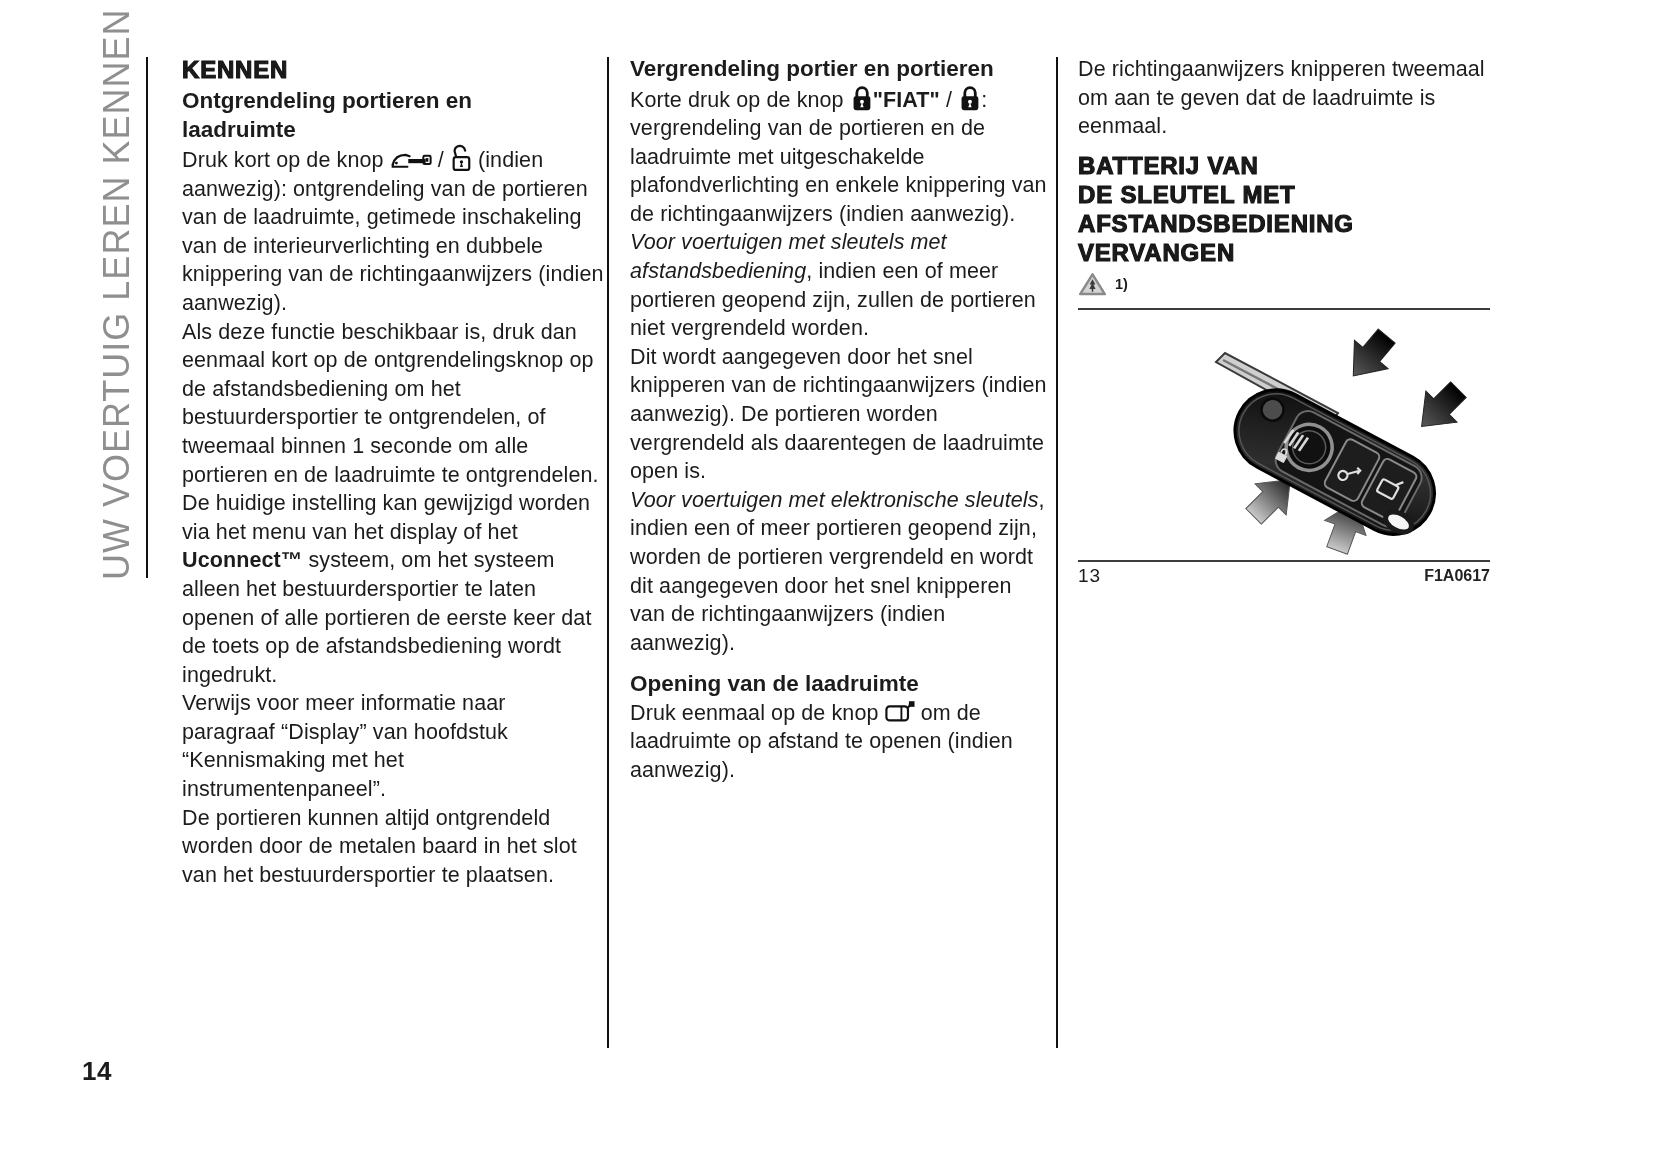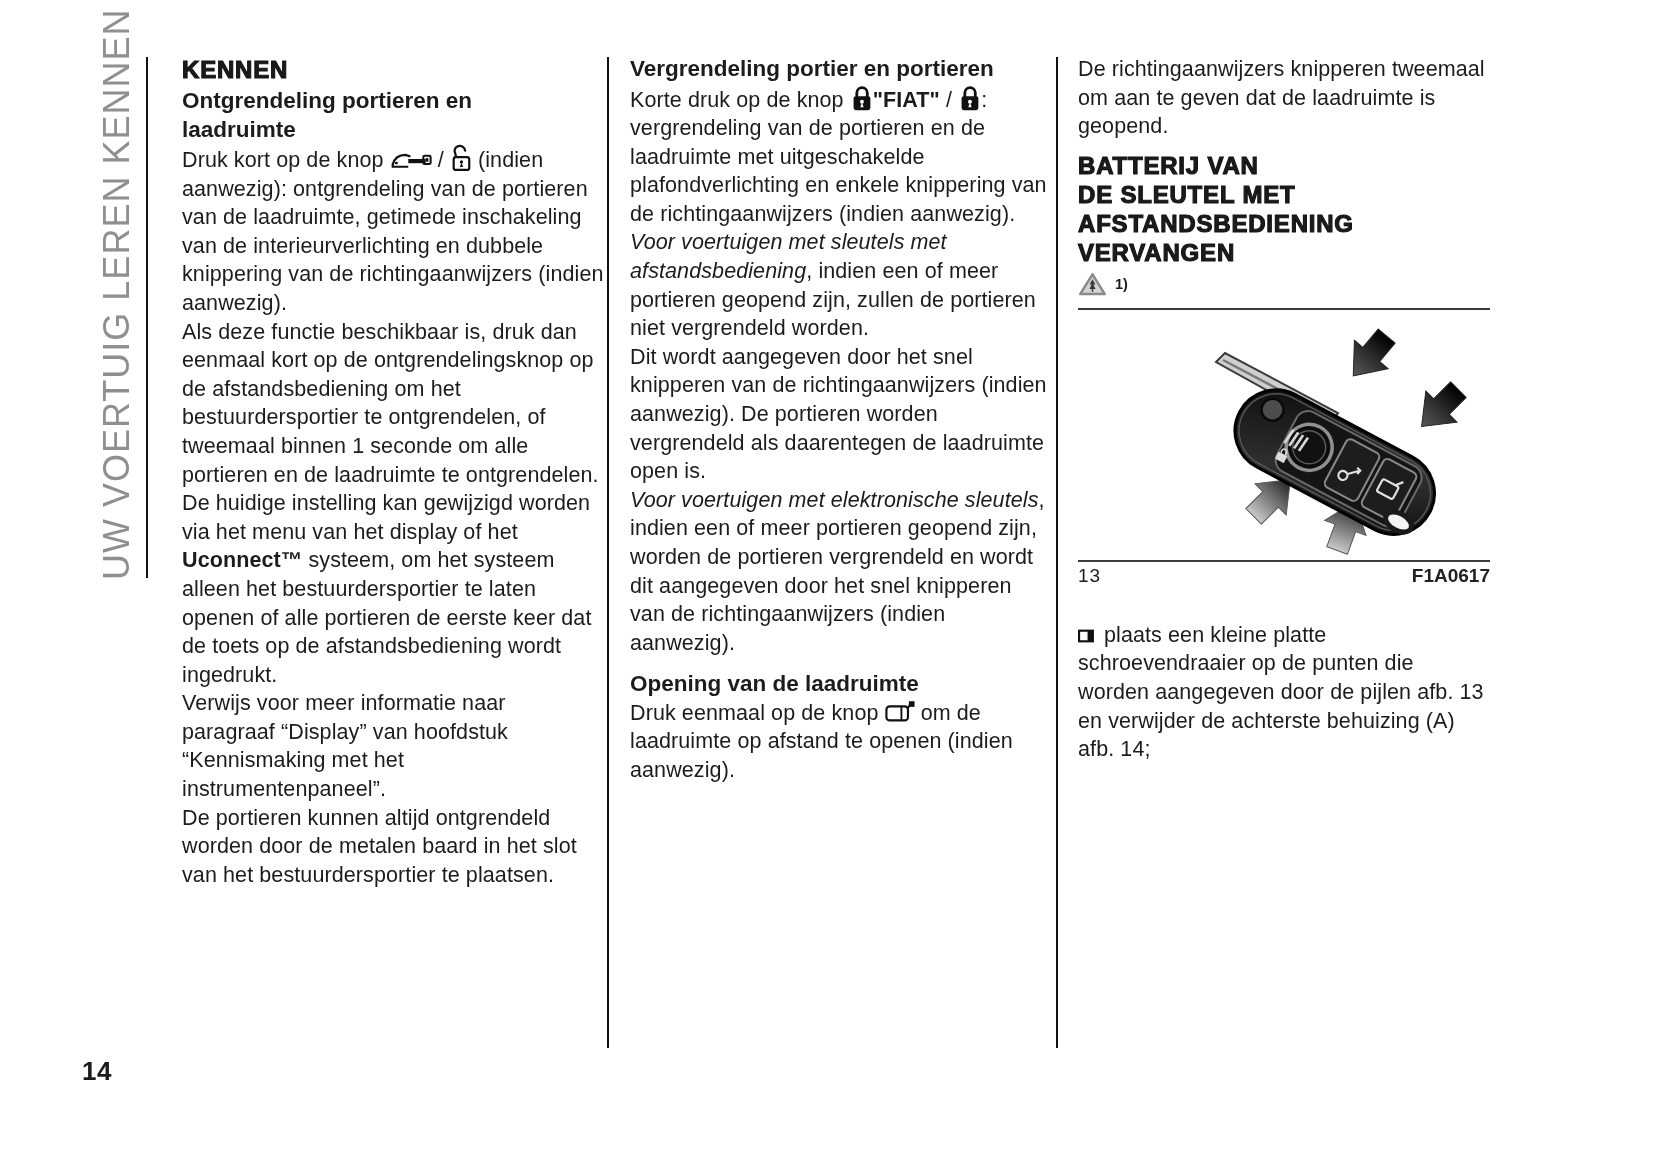--- a/index.html
+++ b/index.html
@@ -39,21 +39,21 @@
   .b{font-weight:bold;}
   .icon{display:inline-block;vertical-align:-5px;line-height:0;}
   .icon svg{display:block;}
   .h2-opening{margin-top:13px;}
   .fnote-row{display:flex;align-items:center;gap:8px;margin:5px 0 9px 0;}
   .fnote-label{font-size:14.5px;font-weight:bold;}
   .figure{margin-top:11px;}
   .frule{height:0;border-top:2px solid #3c3c3c;}
   .fcap{display:flex;justify-content:space-between;align-items:center;margin-top:3px;}
   .fcap-num{font-size:19px;letter-spacing:1px;}
-  .fcap-code{font-size:19px;font-weight:bold;color:#222;}
+  .fcap-code{font-size:16px;font-weight:bold;color:#222;}
   .bullet-p{margin-top:34px;}
   .bullet-icon{display:inline-block;vertical-align:-1px;margin-right:9px;line-height:0;}
   .page-number{
     position:absolute;left:82px;top:1056px;
     font-size:26px;font-weight:bold;letter-spacing:.5px;
   }
 </style>
 </head>
 <body>
 
@@ -108,21 +108,21 @@
     <h2 class="h2 h2-opening">Opening van de laadruimte</h2>
     <p class="body-p"><span>Druk eenmaal op de knop </span><span class="icon"><svg width="30" height="26" viewBox="0 0 32 26">
             <rect x="1.5" y="7" width="23" height="15" rx="3.5" fill="none" stroke="#111" stroke-width="2.3"></rect>
             <path d="M17.5 7 v15" stroke="#111" stroke-width="2"></path>
             <path d="M24.5 9 L27 4" stroke="#111" stroke-width="2"></path>
             <rect x="25.5" y="1.5" width="6" height="6" fill="#111"></rect>
           </svg></span><span> om de laadruimte op afstand te openen (indien aanwezig).</span></p>
   </div>
 
   <div class="col col3">
-    <p class="body-p">De richtingaanwijzers knipperen tweemaal om aan te geven dat de laadruimte is geopend.</p>
+    <p class="body-p">De richtingaanwijzers knipperen tweemaal om aan te geven dat de laadruimte is eenmaal.</p>
     <h1 class="h1" style="margin-top:10px;">BATTERIJ VAN
 DE SLEUTEL MET
 AFSTANDSBEDIENING
 VERVANGEN</h1>
     <div class="fnote-row">
       <span class="icon" style="vertical-align:0;">
           <svg width="29" height="25" viewBox="0 0 30 26">
             <path d="M15 2.5 L27.8 23 H2.2 Z" fill="#d4d4d4" stroke="#8a8a8a" stroke-width="2.6" stroke-linejoin="round"></path>
             <path d="M15 7.5 l3 5.5 h-2.1 l2.3 4.8 h-6.4 l2.3 -4.8 h-2.1 z" fill="#3a3a3a"></path>
             <path d="M15 17.5 v3" stroke="#3a3a3a" stroke-width="1.6"></path>
@@ -188,20 +188,16 @@
           <ellipse cx="342" cy="174" rx="14" ry="8.5" fill="#f5f5f5" stroke="#1a1a1a" stroke-width="5"></ellipse>
         </g>
       </svg>
       <div class="frule"></div>
       <div class="fcap">
         <span class="fcap-num">13</span>
         <span class="fcap-code">F1A0617</span>
       </div>
     </div>
 
-    <p class="body-p bullet-p"><span class="bullet-icon"><svg width="17" height="14" viewBox="0 0 16 13">
-            <rect x="1" y="1.5" width="13" height="10" fill="none" stroke="#111" stroke-width="2"></rect>
-            <rect x="9" y="1.5" width="5" height="10" fill="#111"></rect>
-          </svg></span><span>plaats een kleine platte schroevendraaier op de punten die worden aangegeven door de pijlen afb. 13 en verwijder de achterste behuizing (A) afb. 14;</span></p>
   </div>
 
   <div class="page-number">14</div>
 </div>
 
 </body></html>

